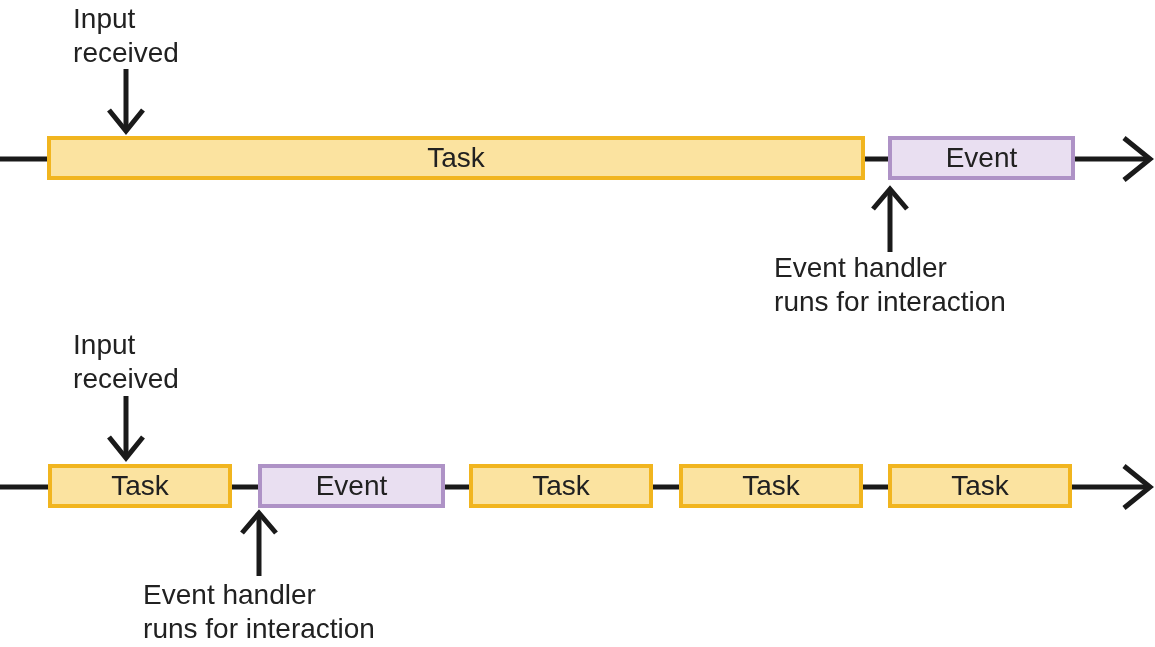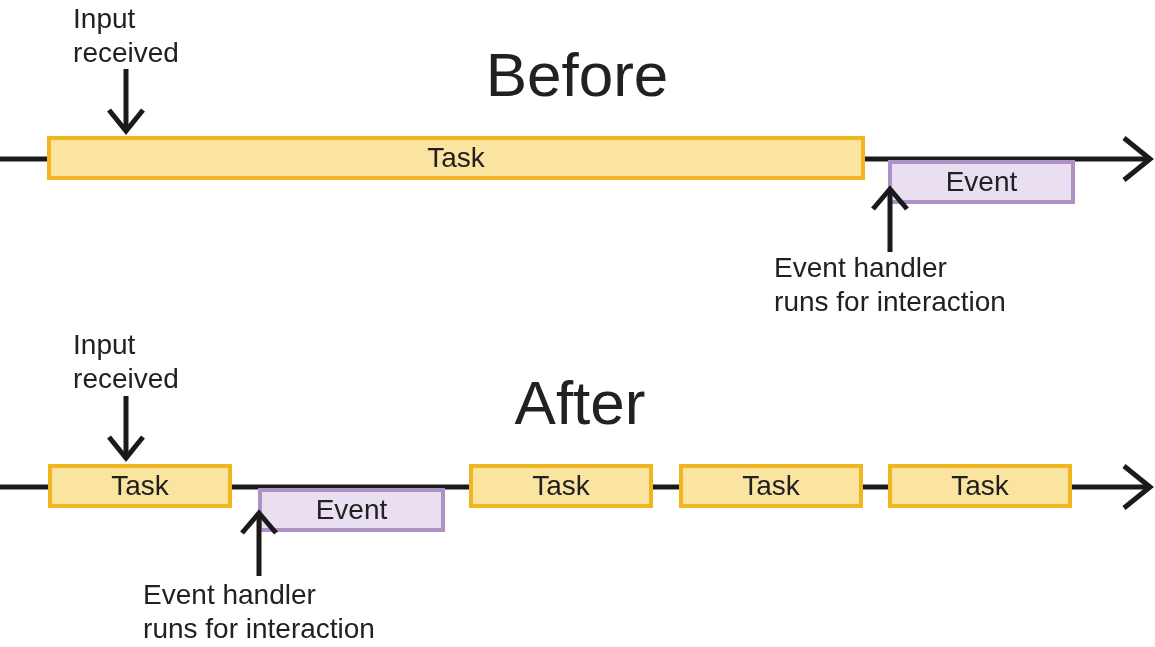--- a/index.html
+++ b/index.html
@@ -42,21 +42,20 @@
     color: var(--text, #212121);
     z-index: 2;
   }
   .bar-task {
     background: var(--task-fill, #FBE3A0);
     border-color: var(--task-border, #F1B51F);
   }
   .bar-event {
     background: var(--event-fill, #E9DFF1);
     border-color: var(--event-border, #AE92C6);
-    margin-top: 24px;
   }
 
   .row-before .bar { top: 136px; }
   .row-after  .bar { top: 464px; }
 
   .b-task    { left: 47px;  width: 818px; }
   .b-event   { left: 888px; width: 187px; }
 
   .a-task1   { left: 48px;  width: 184px; }
   .a-event   { left: 258px; width: 187px; }
@@ -105,21 +104,20 @@
   .arrow-input-before   { left: 104px; top: 68px; }
   .arrow-handler-before { left: 868px; top: 185px; }
   .arrow-input-after    { left: 104px; top: 395px; }
   .arrow-handler-after  { left: 237px; top: 509px; }
 </style>
 </head>
 <body>
 
 <div class="canvas">
 
-  <div class="title title-before">Before</div>
 
   <div class="note note-input-before">
     <span>Input</span>
     <span>received</span>
   </div>
 
   <svg class="varrow arrow-input-before" viewBox="0 0 44 68" fill="none">
     <line x1="22" y1="1" x2="22" y2="61" stroke="currentColor" stroke-width="5"></line>
     <polyline points="5,42 22,63 39,42" stroke="currentColor" stroke-width="5" fill="none"></polyline>
   </svg>
@@ -137,21 +135,20 @@
   <svg class="varrow arrow-handler-before" viewBox="0 0 44 68" fill="none">
     <line x1="22" y1="67" x2="22" y2="6" stroke="currentColor" stroke-width="5"></line>
     <polyline points="5,24 22,4 39,24" stroke="currentColor" stroke-width="5" fill="none"></polyline>
   </svg>
 
   <div class="note note-handler-before">
     <span>Event handler</span>
     <span>runs for interaction</span>
   </div>
 
-  <div class="title title-after">After</div>
 
   <div class="note note-input-after">
     <span>Input</span>
     <span>received</span>
   </div>
 
   <svg class="varrow arrow-input-after" viewBox="0 0 44 68" fill="none">
     <line x1="22" y1="1" x2="22" y2="61" stroke="currentColor" stroke-width="5"></line>
     <polyline points="5,42 22,63 39,42" stroke="currentColor" stroke-width="5" fill="none"></polyline>
   </svg>

